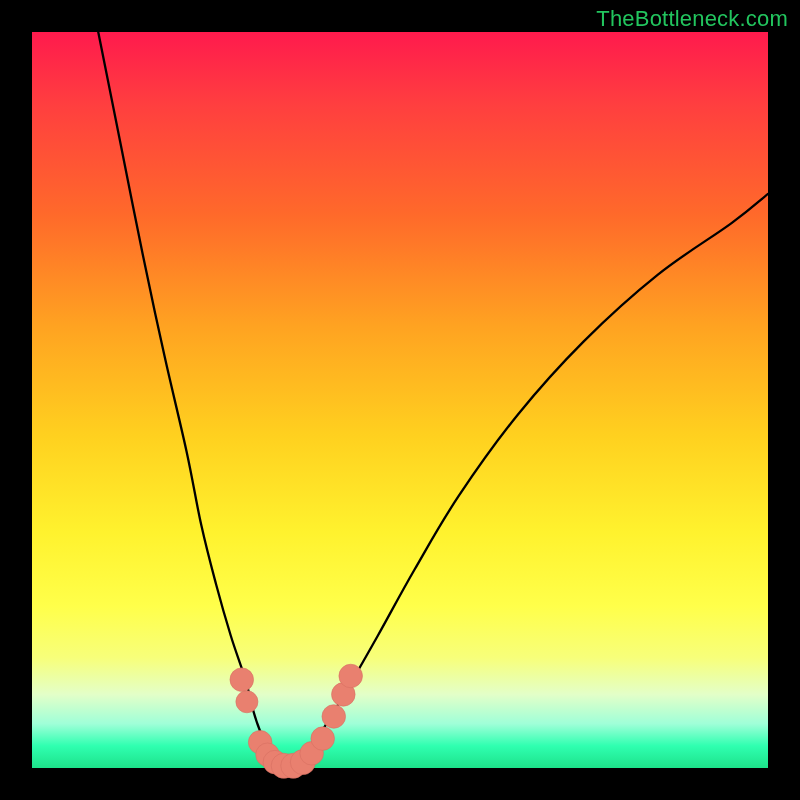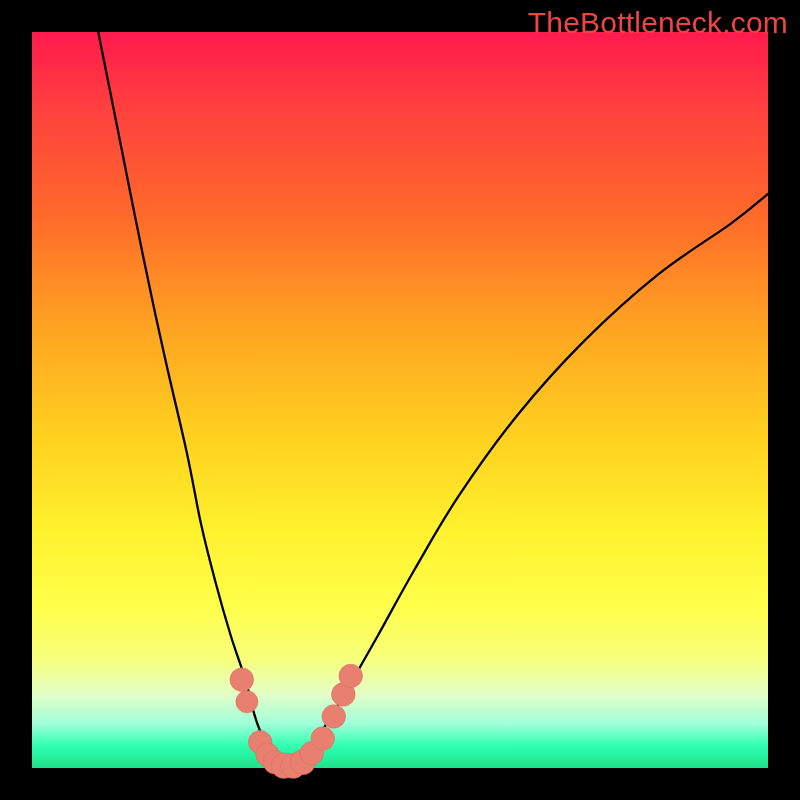--- a/index.html
+++ b/index.html
@@ -38,22 +38,22 @@
       #e3ffc8 90%,
       #9fffd8 94%,
       #2fffb0 97%,
       #1de28a 100%
     );
   }
   .watermark {
     position: absolute;
     top: 6px;
     right: 12px;
-    color: #ef4444;
-    font-size: 30px;
+    color: #22c55e;
+    font-size: 22px;
     font-weight: 500;
     letter-spacing: 0.2px;
     user-select: none;
   }
   svg.curve {
     position: absolute;
     top: 0;
     left: 0;
     width: 736px;
     height: 736px;

